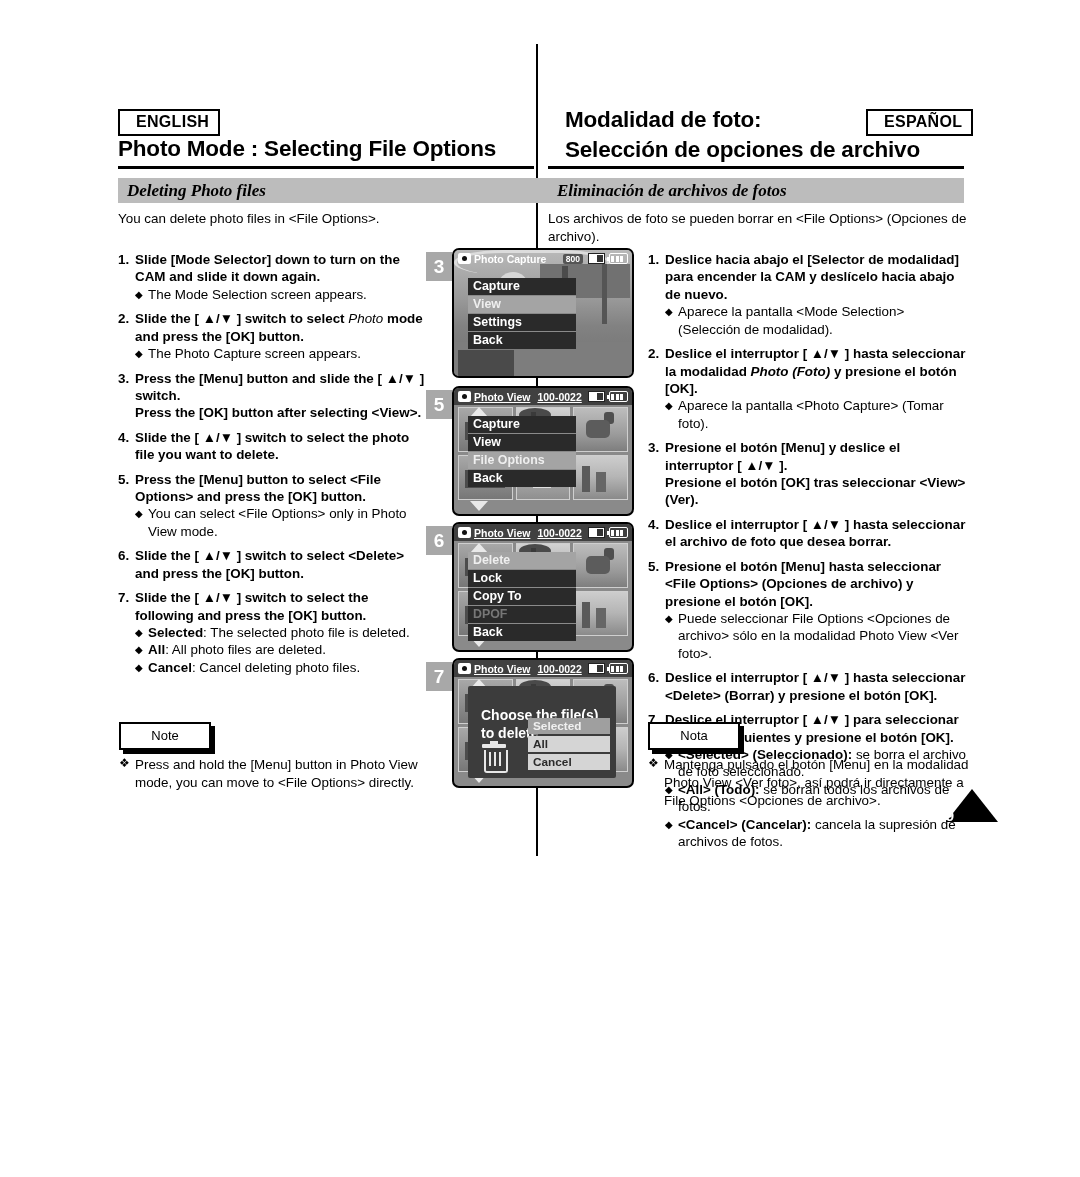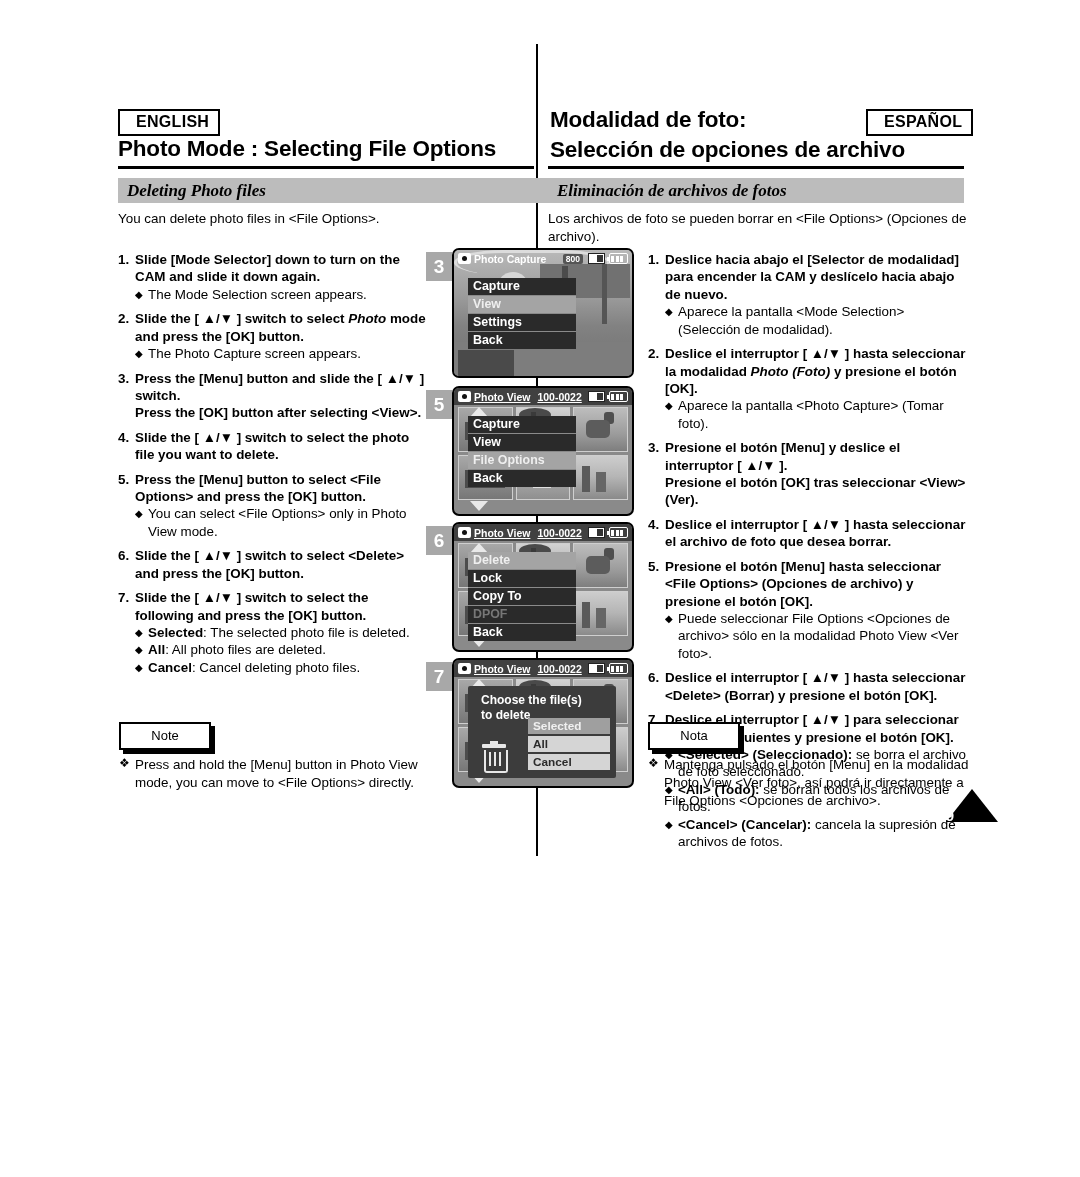--- a/index.html
+++ b/index.html
@@ -51,21 +51,21 @@
     position: absolute;
     left: 118px; top: 136px;
     width: 420px;
     font-size: 22.5px;
     font-weight: bold;
     letter-spacing: -0.2px;
     line-height: 1.15;
   }
   .title-es {
     position: absolute;
-    left: 550px; top: 105px;
+    left: 565px; top: 105px;
     width: 420px;
     font-size: 22.5px;
     font-weight: bold;
     letter-spacing: -0.2px;
     line-height: 1.33;
   }
   .title-es .l1, .title-es .l2 { display: block; }
 
   
   .rule {
@@ -407,23 +407,23 @@
     top: 26px;
     width: 148px;
     height: 92px;
     background: #3c3c3c;
     z-index: 8;
     color: #fff;
     border-radius: 2px;
   }
   .dlg-title {
     font-weight: bold;
-    font-size: 12px;
+    font-size: 14px;
     line-height: 1.25;
-    padding: 7px 0 0 13px;
+    padding: 21px 0 0 13px;
   }
   .trash-icon {
     position: absolute;
     left: 14px;
     bottom: 6px;
     width: 24px;
     height: 28px;
   }
   .trash-icon .lid {
     position: absolute;
@@ -507,21 +507,21 @@
           <div class="step-title"><span style="font-weight: bold;">Slide [Mode Selector] down to turn on the CAM and slide it down again.</span></div>
           <div class="bullet-line">
             <span class="bullet-mark">◆</span>
             <span class="bullet-text"><span style="font-weight: normal;">The Mode Selection screen appears.</span></span>
           </div>
         </div>
       </div>
       <div class="step">
         <div class="step-num">2.</div>
         <div class="step-body">
-          <div class="step-title"><span style="font-weight: bold;">Slide the [ ▲/▼ ] switch to select </span><span style="font-weight: bold; font-style: italic;">Photo</span><span style="font-weight: bold;"> mode and press the [OK] button.</span></div>
+          <div class="step-title"><span style="font-weight: bold;">Slide the [ ▲/▼ ] switch to select </span><span style="font-weight: normal; font-style: italic;">Photo</span><span style="font-weight: bold;"> mode and press the [OK] button.</span></div>
           <div class="bullet-line">
             <span class="bullet-mark">◆</span>
             <span class="bullet-text"><span style="font-weight: normal;">The Photo Capture screen appears.</span></span>
           </div>
         </div>
       </div>
       <div class="step">
         <div class="step-num">3.</div>
         <div class="step-body">
           <div class="step-title"><span style="font-weight: bold;">Press the [Menu] button and slide the [ ▲/▼ ] switch.</span><br><span style="font-weight: bold;">Press the [OK] button after selecting &lt;View&gt;.</span></div>

